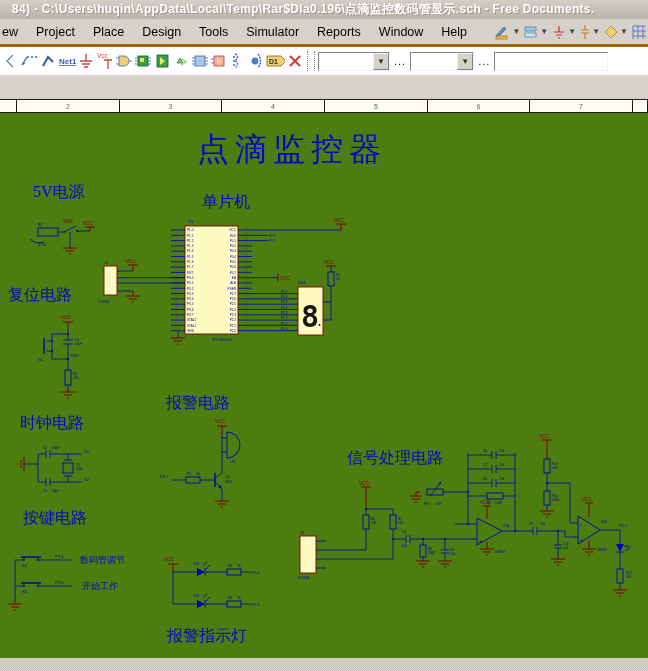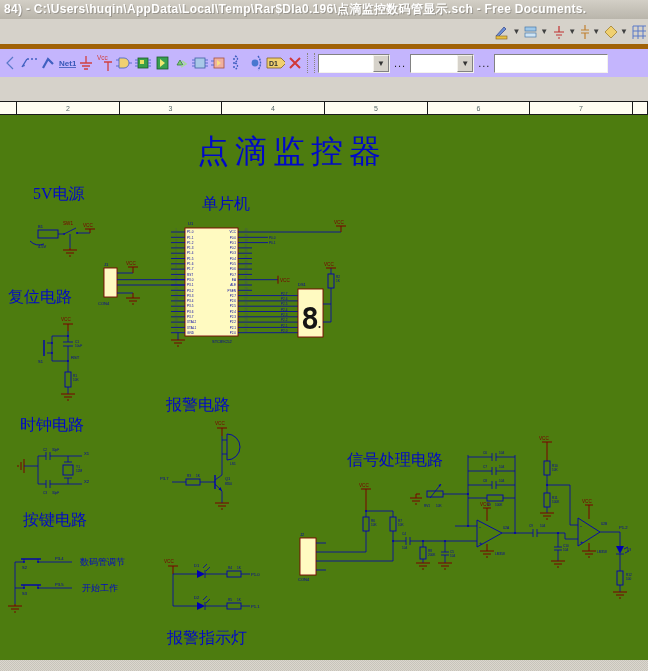--- a/index.html
+++ b/index.html
@@ -1,24 +1,24 @@
 <!DOCTYPE html>
 <html><head>
 <meta charset="utf-8">
 <style>
   html,body{margin:0;padding:0}
   body{width:648px;height:671px;overflow:hidden;position:relative;background:#d6d2ca;font-family:"Liberation Sans",sans-serif}
-  .titlebar{height:19px;background:linear-gradient(#d3cfc6,#b9b5ab);color:#fff;font-weight:bold;font-size:12px;line-height:19px;white-space:nowrap;overflow:hidden;padding-left:4px;text-shadow:1px 1px 0 #9a968e;letter-spacing:.3px}
+  .titlebar{height:19px;background:linear-gradient(#d3cfc6,#b9b5ab);color:#fff;font-weight:bold;font-size:12px;line-height:19px;white-space:nowrap;overflow:hidden;padding-left:12px;text-shadow:1px 1px 0 #9a968e;letter-spacing:.3px}
   .menubar{height:25px;background:#d6d2ca;display:flex;align-items:center;font-size:12.5px;color:#000}
   .menu-item{padding:2px 9px;cursor:default}
   .menu-item:first-child{padding-left:2px}
   .mb-icons{margin-left:auto;display:flex;align-items:center;gap:1px;padding-right:0}
   .tb-btn{display:flex;align-items:center;height:22px;padding:0 1px}
   .dd{font-size:8px;color:#404040;margin-left:1px}
-  .toolbar{height:28px;background:#c4b5fd;display:flex;align-items:center;padding-left:0;border-top:5px solid #a16207}
+  .toolbar{height:28px;background:#ffffff;display:flex;align-items:center;padding-left:0;border-top:3px solid #a16207}
   .tool{width:19px;height:20px;display:flex;align-items:center;justify-content:center}
   .grip{width:6px;height:20px;border-left:1px dotted #8a867e;border-right:1px dotted #8a867e;margin:0 3px}
   .combo{height:17px;background:#fff;border:1px solid;border-color:#828282 #f4f2ec #f4f2ec #828282;display:flex;align-items:center;justify-content:flex-end}
   .combo .arrowbox{width:14px;height:15px;background:#d6d2ca;border:1px solid;border-color:#f4f2ec #828282 #828282 #f4f2ec;display:flex;align-items:center;justify-content:center;font-size:8px;color:#333}
   .dotsbtn{font-size:11px;color:#222;padding:0 4px;letter-spacing:1px}
   .gapband{height:24px;background:#d6d2ca;border-bottom:1px solid #1a1a1a}
   .ruler{height:12px;background:#fffdf2;border-bottom:1px solid #1a1a1a;display:flex}
   .ruler .cell{border-right:1px solid #1a1a1a;font-size:7px;color:#566;display:flex;align-items:center;justify-content:center;box-sizing:border-box;height:100%}
   .sheet{height:545px;background:#4d7c0f;position:relative}
   .dither{height:16px;background-image:conic-gradient(#dbd7ce 25%,#c7c3ba 0 50%,#dbd7ce 0 75%,#c7c3ba 0);background-size:2px 2px}
@@ -42,20 +42,21 @@
   .t-seg{font:bold 30px "DejaVu Sans Mono",monospace;fill:#151515}
 </style>
 </head>
 <body>
 
 <div class="titlebar">
   <span>84) - C:\Users\huqin\AppData\Local\Temp\Rar$DIa0.196\点滴监控数码管显示.sch - Free Documents.</span>
 </div>
 
 <div class="menubar">
+  <span id="menu-items"><span class="menu-item">ew</span><span class="menu-item">Project</span><span class="menu-item">Place</span><span class="menu-item">Design</span><span class="menu-item">Tools</span><span class="menu-item">Simulator</span><span class="menu-item">Reports</span><span class="menu-item">Window</span><span class="menu-item">Help</span></span>
   <span class="mb-icons">
     <span class="tb-btn">
       <svg width="18" height="16">
           <path d="M3,12 L11,3 L13,5 L5,13 Z" fill="#6b8fd4" stroke="#30408a" stroke-width=".7"></path>
           <rect x="3" y="12" width="11" height="3" fill="#e8c040" stroke="#806020" stroke-width=".6"></rect>
         </svg>
       <span class="dd">▼</span>
     </span>
     <span class="tb-btn">
       <svg width="16" height="16">

